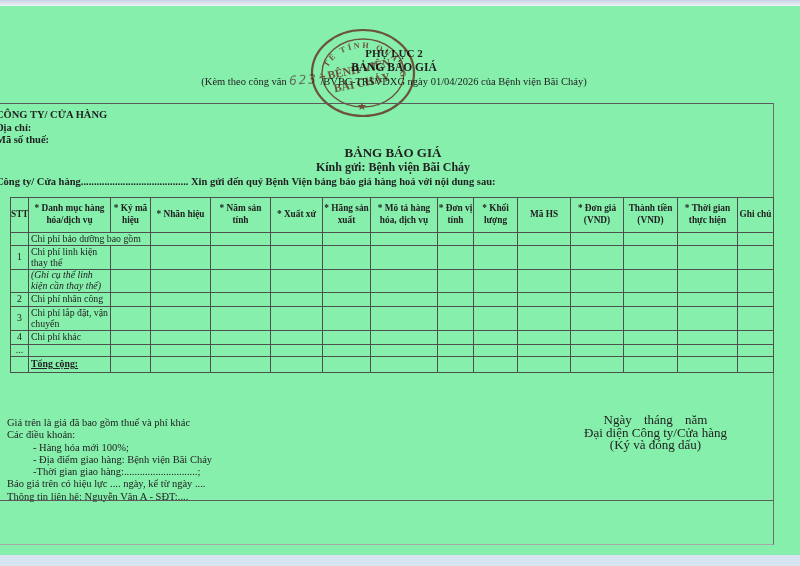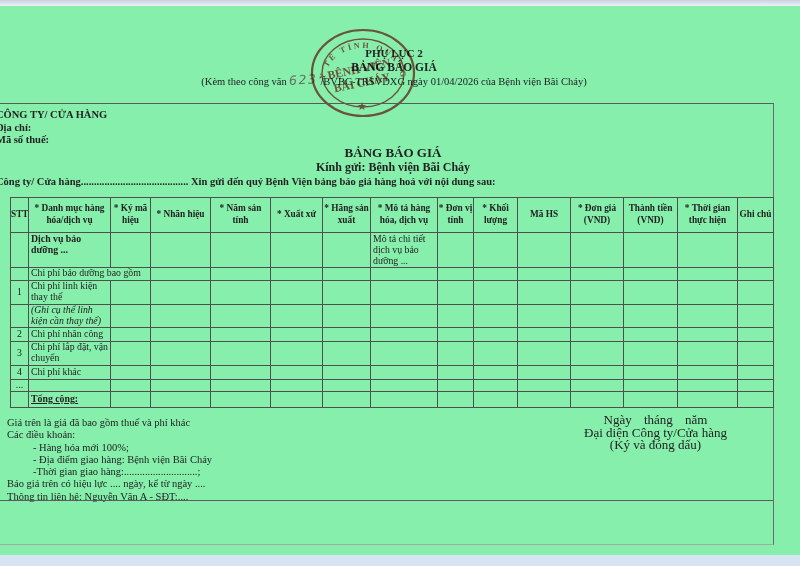--- a/index.html
+++ b/index.html
@@ -130,37 +130,20 @@
           <th>* Đơn vị tính</th>
           <th>* Khối lượng</th>
           <th>Mã HS</th>
           <th>* Đơn giá (VND)</th>
           <th>Thành tiền (VND)</th>
           <th>* Thời gian thực hiện</th>
           <th>Ghi chú</th>
         </tr>
       </thead>
       <tbody>
-        <tr class="vtop" style="height: 34px;">
-          <td class="c-stt"></td>
-          <td class="c-item b">Dịch vụ bảo dưỡng ...</td>
-          <td></td>
-          <td></td>
-          <td></td>
-          <td></td>
-          <td></td>
-          <td class="c-desc">Mô tả chi tiết dịch vụ bảo dưỡng ...</td>
-          <td></td>
-          <td></td>
-          <td></td>
-          <td></td>
-          <td></td>
-          <td></td>
-          <td></td>
-        </tr>
         <tr style="height: 13px;">
           <td class="c-stt"></td>
           <td class="c-item" colspan="2">Chi phí bảo dưỡng bao gồm</td>
           <td></td>
           <td></td>
           <td></td>
           <td></td>
           <td></td>
           <td></td>
           <td></td>

